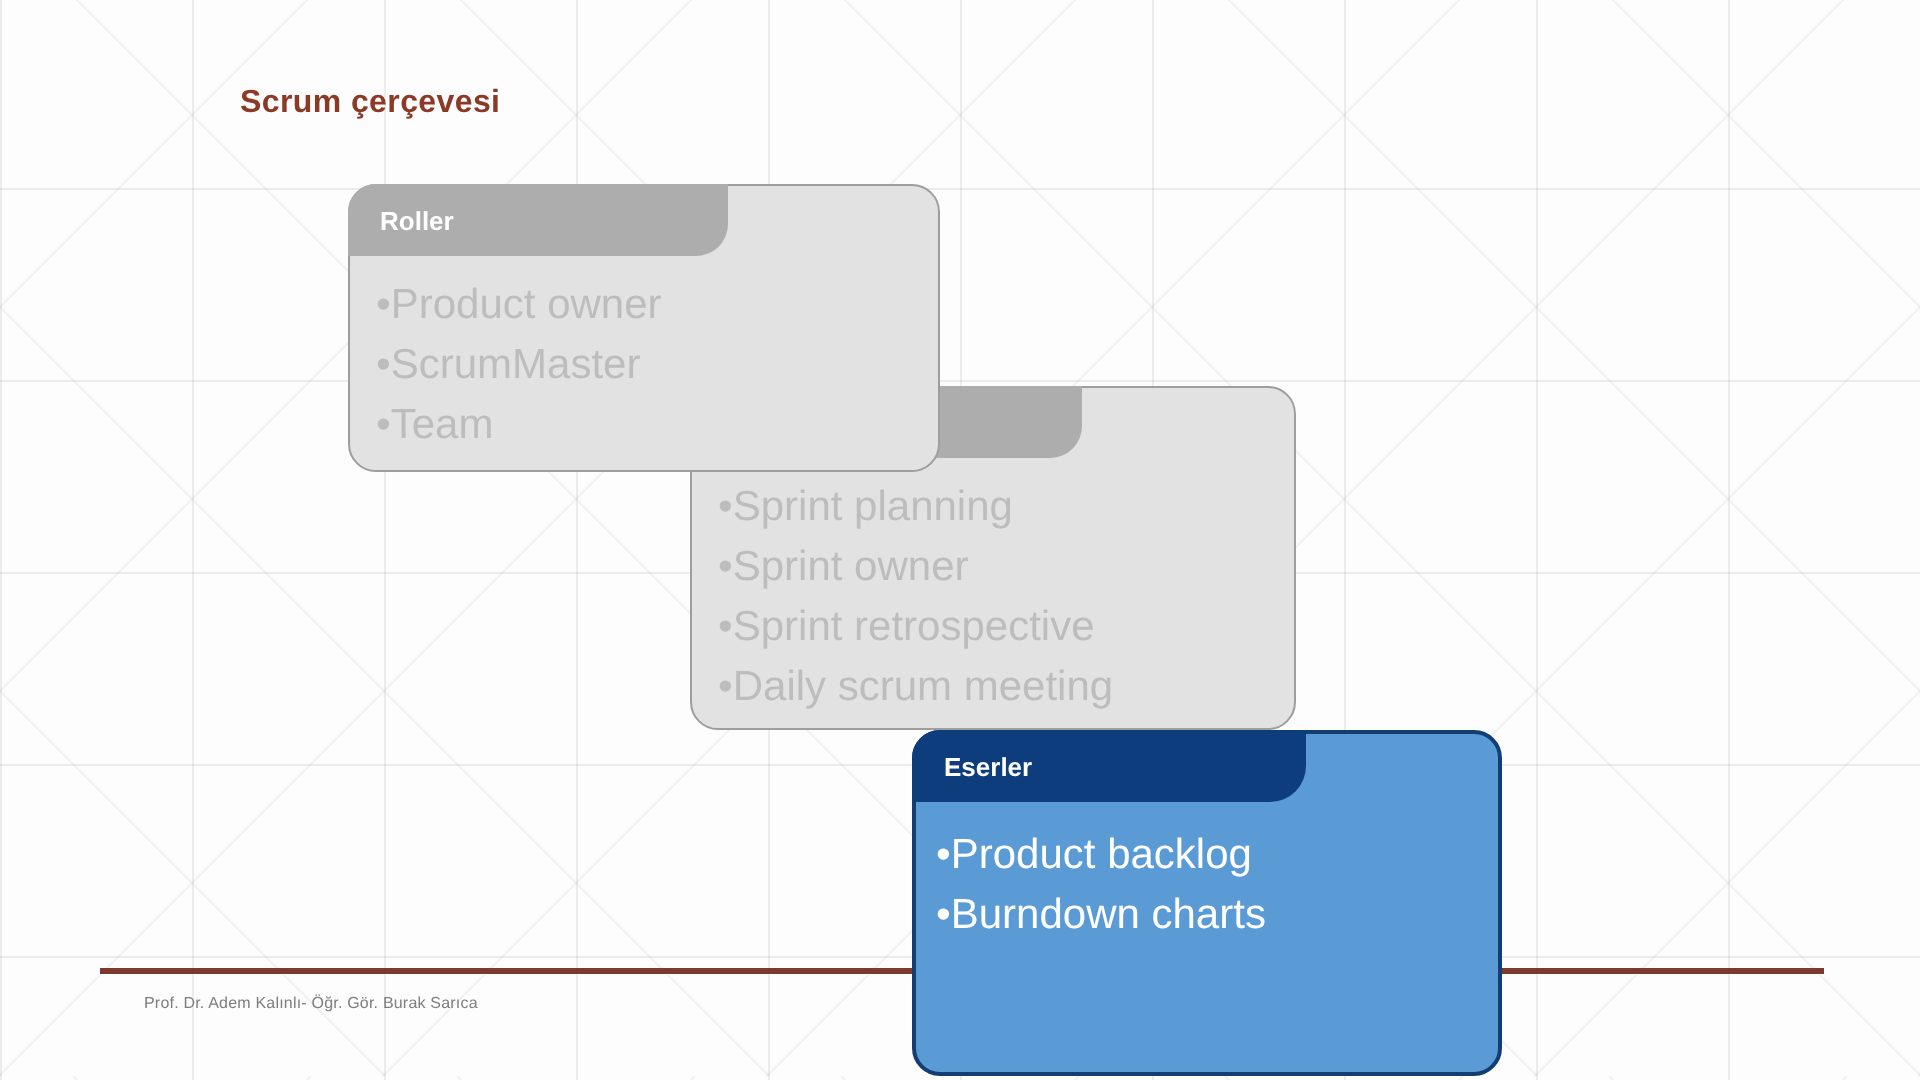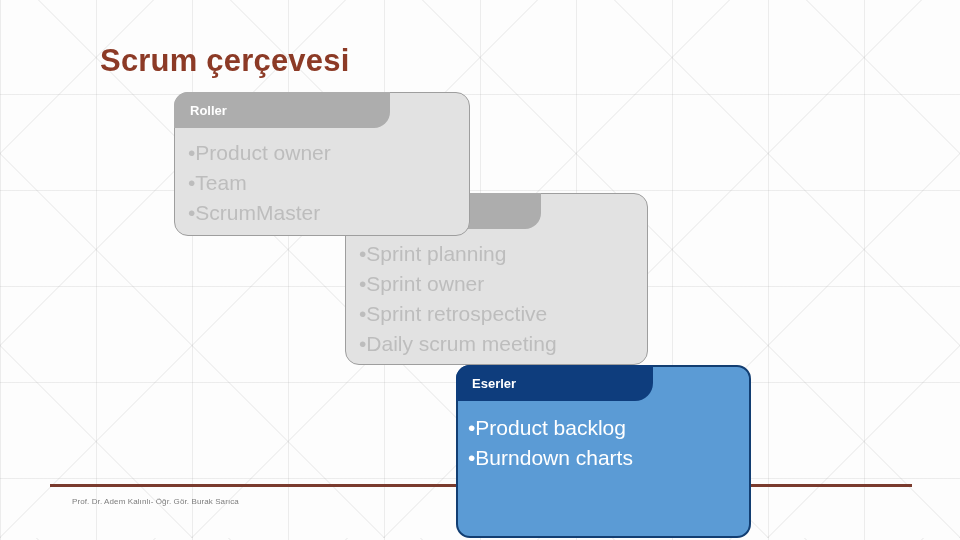--- a/index.html
+++ b/index.html
@@ -25,23 +25,23 @@
       repeating-linear-gradient(45deg, rgba(150,150,150,0.11) 0 1px, transparent 1px 135.76px),
       repeating-linear-gradient(-45deg, rgba(150,150,150,0.11) 0 1px, transparent 1px 135.76px);
     background-size: 96px 96px, 96px 96px, auto, auto;
     background-position: 0 0, 0 -2px, 0 -2px, 0 -2px;
     overflow: hidden;
   }
 
   
   .slide-title {
     position: absolute;
-    left: 100px;
+    left: 120px;
     top: 43px;
-    font-size: 31px;
+    font-size: 16px;
     font-weight: bold;
     color: #8c3a26;
     letter-spacing: 0.2px;
     white-space: nowrap;
   }
 
   
   .card {
     position: absolute;
     box-sizing: border-box;
@@ -119,21 +119,21 @@
   }
 
   
   #card-roller {
     left: 174px;
     top: 92px;
     width: 296px;
     height: 144px;
     z-index: 3;
   }
-  #card-roller .card-header { width: 216px; }
+  #card-roller .card-header { width: 190px; }
 
   #card-merasimler {
     left: 345px;
     top: 193px;
     width: 303px;
     height: 172px;
     z-index: 2;
   }
   #card-merasimler .card-header { width: 196px; }
 
@@ -176,22 +176,22 @@
 
   <div class="slide-title">Scrum çerçevesi</div>
 
   <div class="card gray" id="card-roller">
     <div class="card-body"></div>
     <div class="card-header">
       <span class="card-header-label">Roller</span>
     </div>
     <ul class="card-list">
       <li><span class="bullet">•</span><span>Product owner</span></li>
+      <li><span class="bullet">•</span><span>ScrumMaster</span></li>
       <li><span class="bullet">•</span><span>Team</span></li>
-      <li><span class="bullet">•</span><span>ScrumMaster</span></li>
     </ul>
   </div>
 
   <div class="card gray" id="card-merasimler">
     <div class="card-body"></div>
     <div class="card-header">
       <span class="card-header-label">Merasimler</span>
     </div>
     <ul class="card-list">
       <li><span class="bullet">•</span><span>Sprint planning</span></li>

